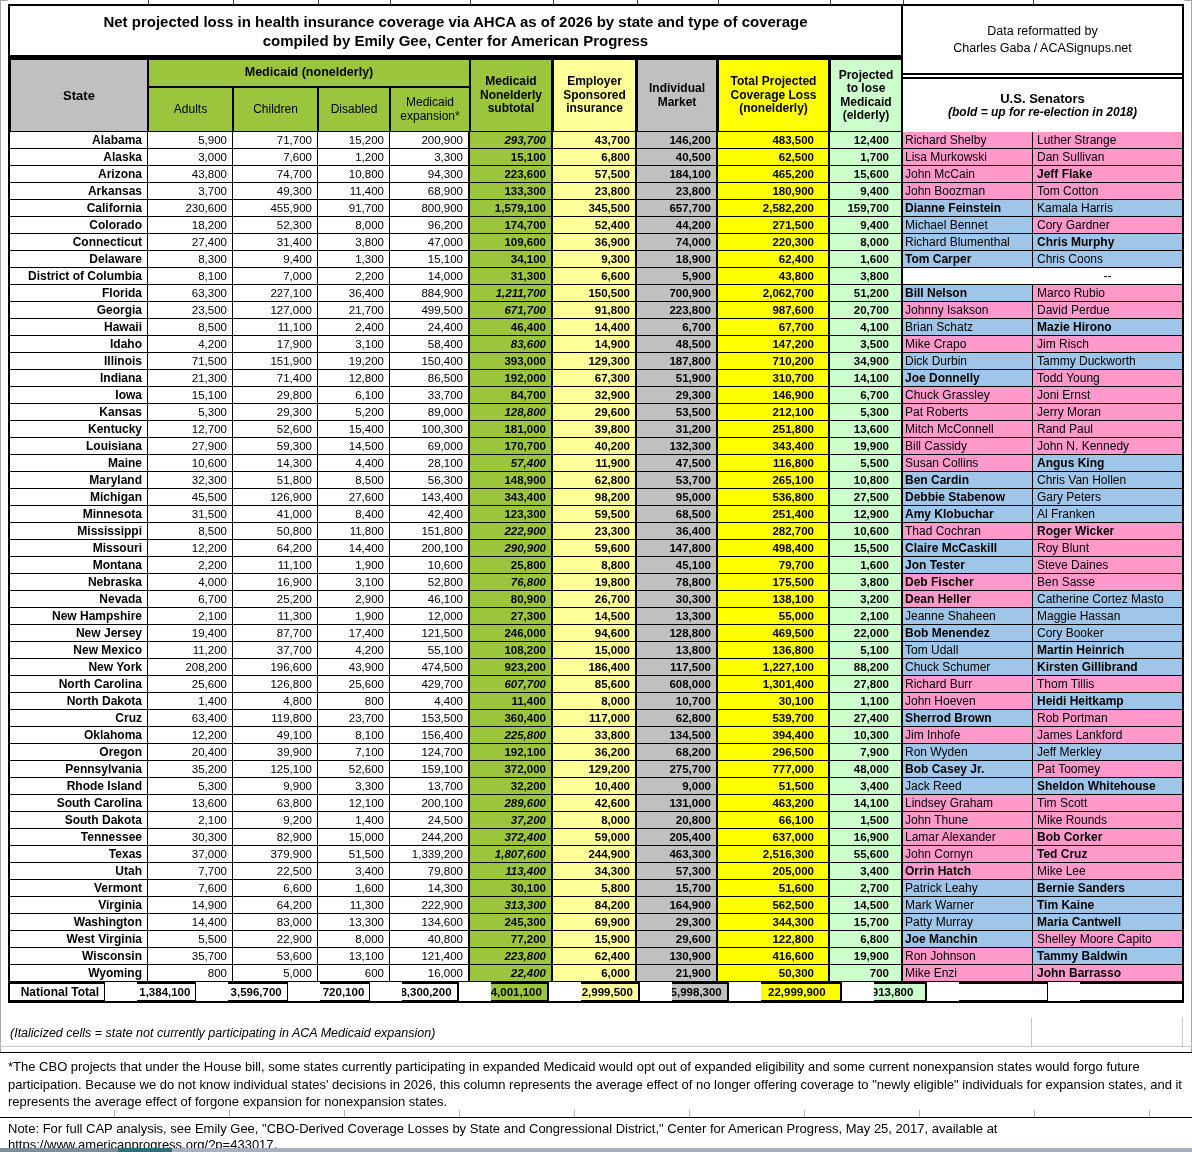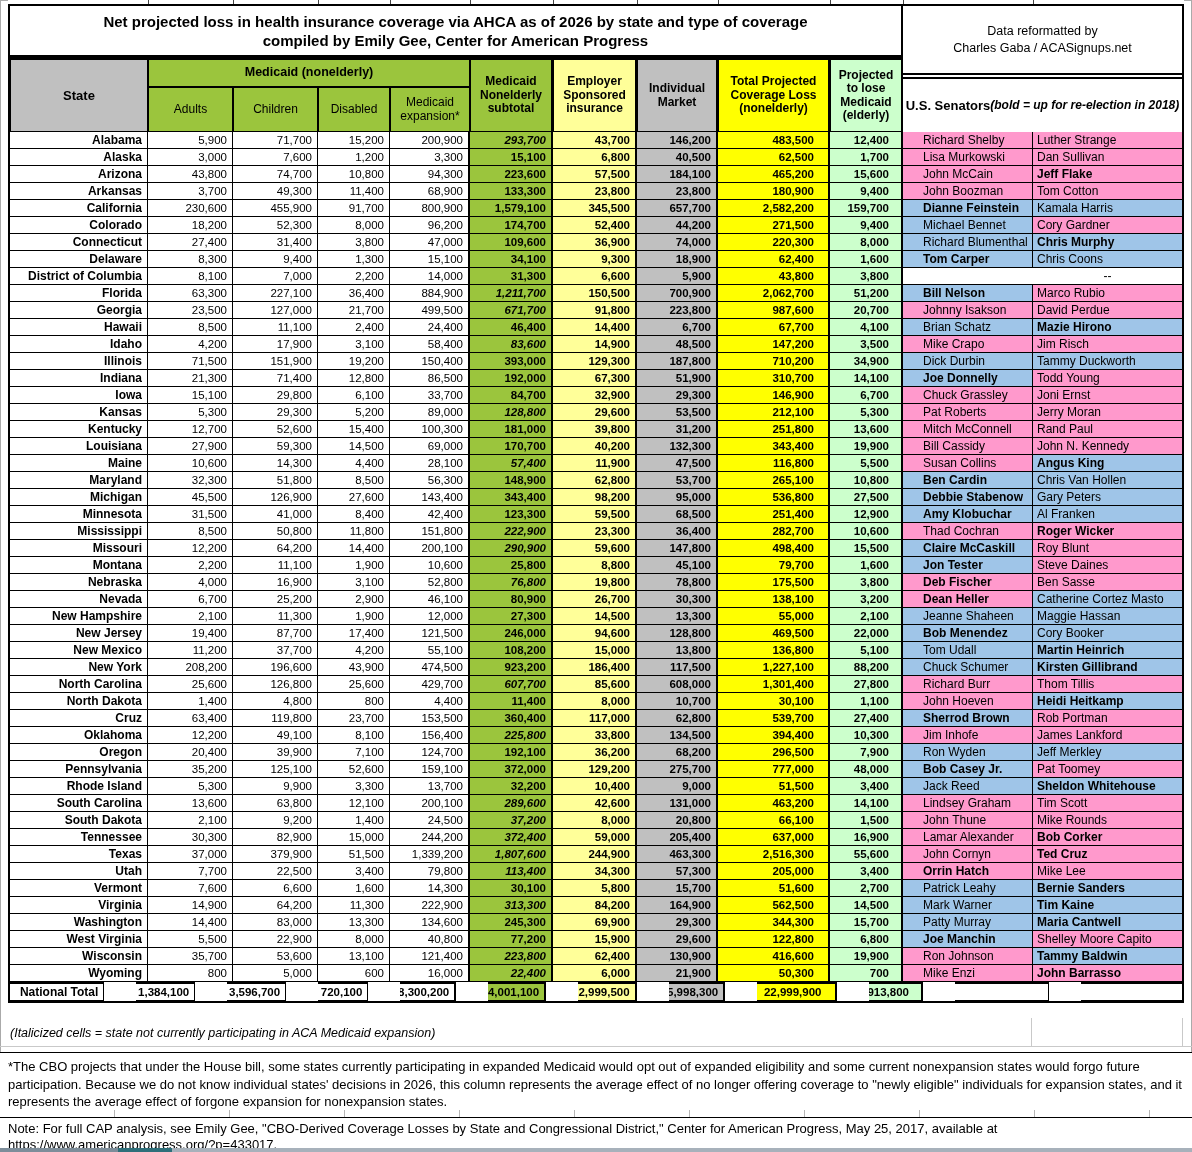--- a/index.html
+++ b/index.html
@@ -39,39 +39,39 @@
   #h-adults    { left:138px; top:28px; width:85px; height:45px; background:#9BC53D; }
   #h-children  { left:223px; top:28px; width:85px; height:45px; background:#9BC53D; }
   #h-disabled  { left:308px; top:28px; width:72px; height:45px; background:#9BC53D; }
   #h-expansion { left:380px; top:28px; width:80px; height:45px; background:#9BC53D; }
   #h-subtotal  { left:460px; top:0;  width:83px;  height:73px; background:#9BC53D; border-right-width:2px; }
   #h-employer  { left:543px; top:0;  width:84px;  height:73px; background:#FFFF99; border-right-width:2px; }
   #h-individual{ left:627px; top:0;  width:81px;  height:73px; background:#C0C0C0; border-right-width:2px; }
   #h-total     { left:708px; top:0;  width:112px; height:73px; background:#FFFF00; border-right-width:2px; }
   #h-elderly   { left:820px; top:0;  width:73px;  height:73px; background:#CCFFCC; border-right-width:2px; }
   #h-senators  { left:893px; top:18px; width:279px; height:55px; background:#fff;
-                 border:none; border-top:2px solid #000; flex-direction:row; }
+                 border:none; border-top:2px solid #000; flex-direction:column; }
   #h-senators .l1 { font-size:13px; font-weight:bold; }
   #h-senators .l2 { font-size:12px; font-weight:bold; font-style:italic; }
 
   
   .row { display:flex; height:17px; }
   .cell { border-right:1px solid #000; border-bottom:1px solid #000; height:100%;
           display:flex; align-items:center; overflow:hidden; font-size:11.5px; }
   .cell.thick { border-right-width:2px; }
   .c-state   { width:138px; justify-content:flex-end; padding-right:5px; font-weight:bold; font-size:12px; background:#fff; }
   .c-n0 { width:85px; } .c-n1 { width:85px; } .c-n2 { width:72px; } .c-n3 { width:80px; }
   .c-n0,.c-n1,.c-n2,.c-n3 { justify-content:flex-end; padding-right:5px; background:#fff; }
   .c-sub { width:83px; justify-content:flex-end; padding-right:5px; font-weight:bold; background:#9BC53D; }
   .c-sub.it { font-style:italic; }
   .c-emp { width:84px; justify-content:flex-end; padding-right:5px; font-weight:bold; background:#FFFF99; }
   .c-ind { width:81px; justify-content:flex-end; padding-right:5px; font-weight:bold; background:#C0C0C0; }
   .c-tot { width:112px; justify-content:flex-end; padding-right:14px; font-weight:bold; background:#FFFF00; }
   .c-eld { width:73px; justify-content:flex-end; padding-right:12px; font-weight:bold; background:#CCFFCC; }
-  .c-s1 { width:130px; padding-left:20px; font-size:12px; }
+  .c-s1 { width:130px; padding-left:2px; font-size:12px; }
   .c-s2 { width:149px; padding-left:4px; font-size:12px; border-right:none; }
   .hue-pink { background:#FF99CC; } .hue-blue { background:#9FC5E8; }
   .sen-bold { font-weight:bold; }
   .row.total-row { height:19px;gap:32px; }
   .row.total-row .cell { border-top:2px solid #000; font-weight:bold; }
   .row.total-row .c-s1, .row.total-row .c-s2 { background:#fff; }
   .c-s1.no-r { border-right:none; background:#fff; }
   .c-s2.dash { justify-content:center; padding-left:0; background:#fff; }
 
   

